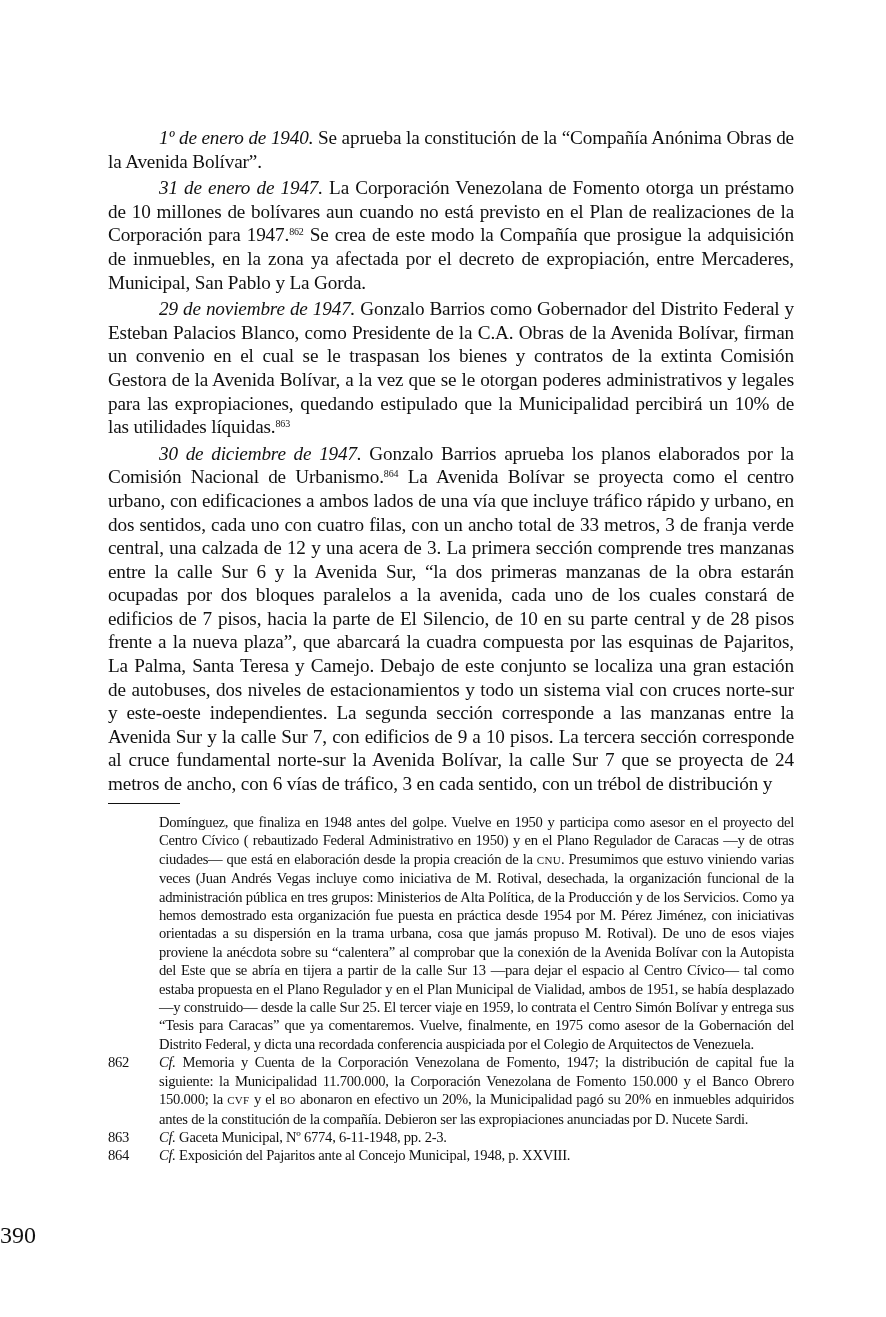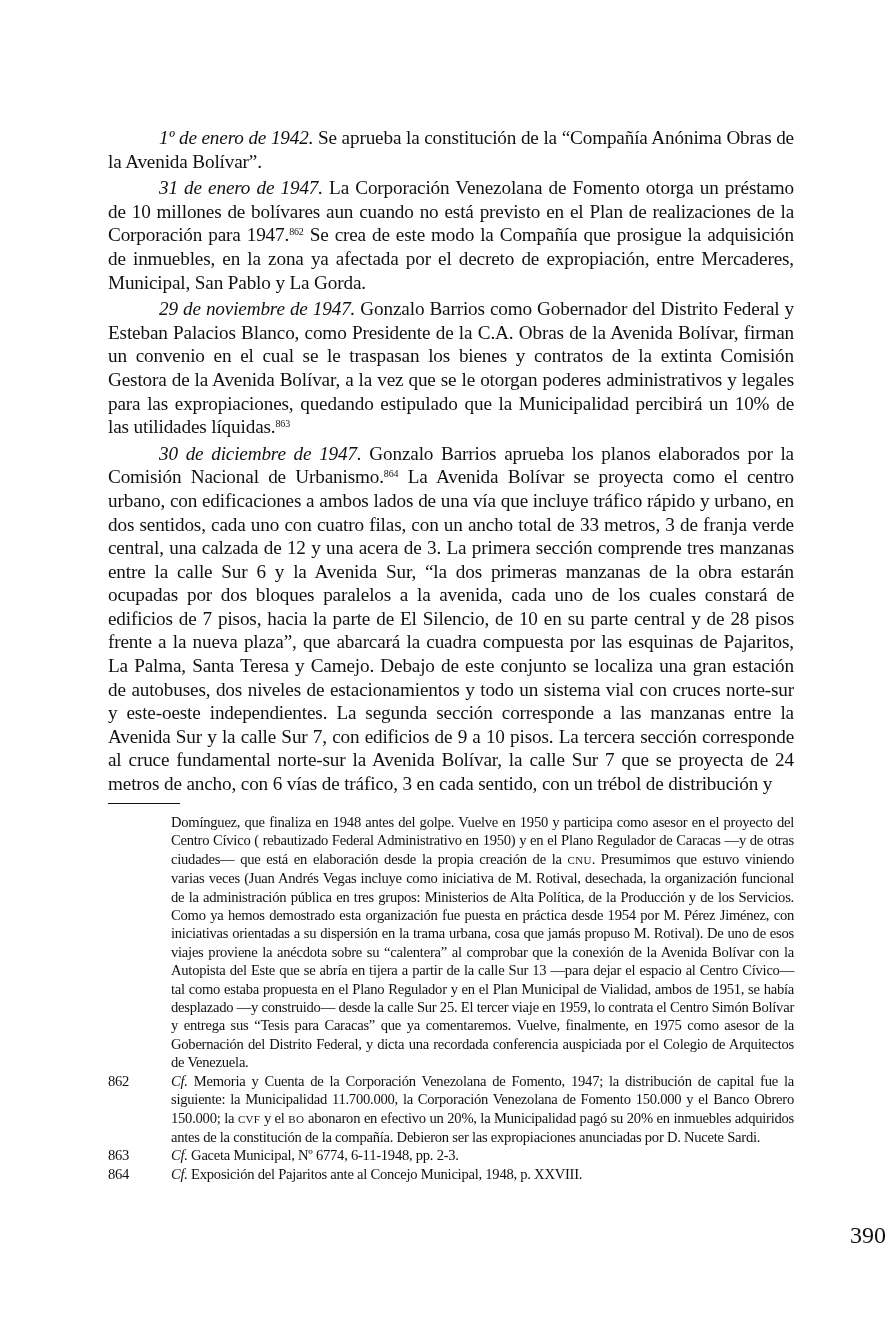--- a/index.html
+++ b/index.html
@@ -13,32 +13,32 @@
       font-size: 19.2px;
       line-height: 23.6px;
       text-align: justify;
       text-indent: 51px;
       letter-spacing: -0.15px;
     }
     .body-text .date { font-style: italic; }
     .fnref { font-size: 10px; vertical-align: 6px; line-height: 0; }
     .rule { position: absolute; left: 108px; top: 803px; width: 72px; border-top: 1.5px solid #111; }
     .notes { position: absolute; left: 108px; top: 813px; width: 686px; }
-    .note { display: flex; font-size: 14.6px; line-height: 18.4px; letter-spacing: -0.25px; gap: 12px; }
+    .note { display: flex; font-size: 14.6px; line-height: 18.4px; letter-spacing: -0.25px; }
     .note .num { width: 51px; flex: none; }
     .note .txt { flex: 1; text-align: justify; }
     .note .cf { font-style: italic; }
     .sc { font-size: 11px; letter-spacing: 0.3px; }
-    .folio { position: absolute; left: 0; width: 886px; top: 1222px; text-align: right; font-size: 24px; }
+    .folio { position: absolute; left: 0; width: 886px; top: 1222px; text-align: left; font-size: 24px; }
   </style>
 </head>
 <body>
 
 <div class="page body-text">
-  <p><span class="date">1º de enero de 1942.</span><span> Se aprueba la constitución de la “Compañía Anónima Obras de la Avenida Bolívar”.</span></p>
+  <p><span class="date">1º de enero de 1940.</span><span> Se aprueba la constitución de la “Compañía Anónima Obras de la Avenida Bolívar”.</span></p>
   <p><span class="date">31 de enero de 1947.</span><span> La Corporación Venezolana de Fomento otorga un préstamo de 10 millones de bolívares aun cuando no está previsto en el Plan de realizaciones de la Corporación para 1947.</span><span class="fnref">862</span><span> Se crea de este modo la Compañía que prosigue la adquisición de inmuebles, en la zona ya afectada por el decreto de expropiación, entre Mercaderes, Municipal, San Pablo y La Gorda.</span></p>
   <p><span class="date">29 de noviembre de 1947.</span><span> Gonzalo Barrios como Gobernador del Distrito Federal y Esteban Palacios Blanco, como Presidente de la C.A. Obras de la Avenida Bolívar, firman un convenio en el cual se le traspasan los bienes y contratos de la extinta Comisión Gestora de la Avenida Bolívar, a la vez que se le otorgan poderes administrativos y legales para las expropiaciones, quedando estipulado que la Municipalidad percibirá un 10% de las utilidades líquidas.</span><span class="fnref">863</span></p>
   <p><span class="date">30 de diciembre de 1947.</span><span> Gonzalo Barrios aprueba los planos elaborados por la Comisión Nacional de Urbanismo.</span><span class="fnref">864</span><span> La Avenida Bolívar se proyecta como el centro urbano, con edificaciones a ambos lados de una vía que incluye tráfico rápido y urbano, en dos sentidos, cada uno con cuatro filas, con un ancho total de 33 metros, 3 de franja verde central, una calzada de 12 y una acera de 3. La primera sección comprende tres manzanas entre la calle Sur 6 y la Avenida Sur, “la dos primeras manzanas de la obra estarán ocupadas por dos bloques paralelos a la avenida, cada uno de los cuales constará de edificios de 7 pisos, hacia la parte de El Silencio, de 10 en su parte central y de 28 pisos frente a la nueva plaza”, que abarcará la cuadra compuesta por las esquinas de Pajaritos, La Palma, Santa Teresa y Camejo. Debajo de este conjunto se localiza una gran estación de autobuses, dos niveles de estacionamientos y todo un sistema vial con cruces norte-sur y este-oeste independientes. La segunda sección corresponde a las manzanas entre la Avenida Sur y la calle Sur 7, con edificios de 9 a 10 pisos. La tercera sección corresponde al cruce fundamental norte-sur la Avenida Bolívar, la calle Sur 7 que se proyecta de 24 metros de ancho, con 6 vías de tráfico, 3 en cada sentido, con un trébol de distribución y</span></p>
 </div>
 
 <div class="rule"></div>
 
 <div class="notes">
   <div class="note">
     <span class="num"></span>

